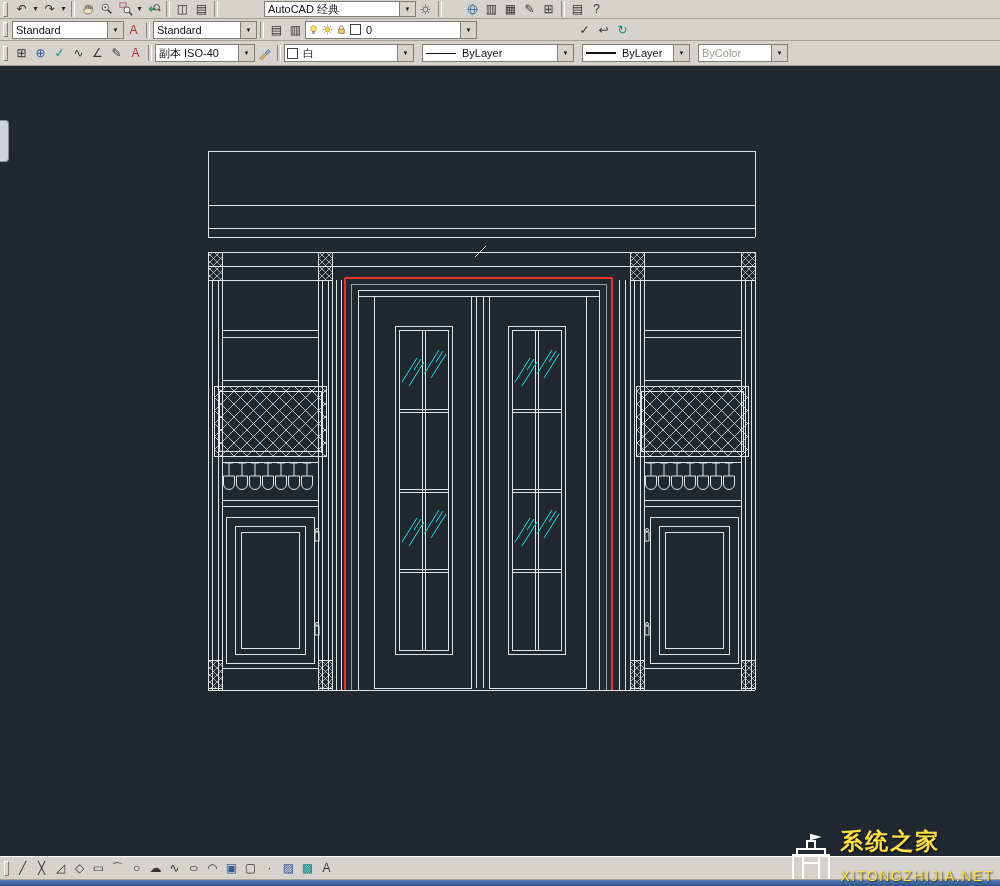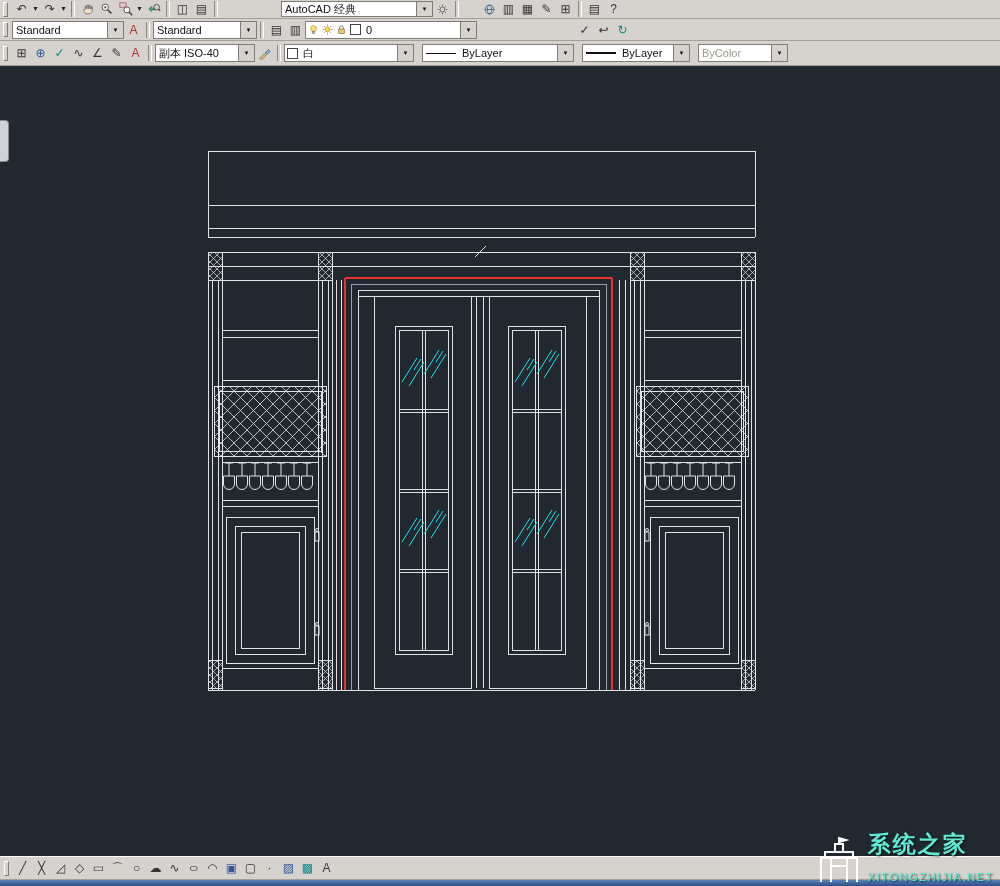--- a/index.html
+++ b/index.html
@@ -30,26 +30,26 @@
   .teal{color:#0a8a8a}
   .blue{color:#33569a}
   .red{color:#a33}
   .ellipse{transform:scaleX(1.4)}
   #canvas{position:relative;width:1000px;height:790px;background:#212830}
   #left-grip-tab{position:absolute;left:0;top:54px;width:8px;height:40px;
                  background:#cfd2d6;border:1px solid #8b8f94;border-left:none;border-radius:0 4px 4px 0}
   #bottombar{height:24px;background:#d6d3ce;display:flex;align-items:center;padding:0 3px;
              border-top:1px solid #fff;box-sizing:border-box}
   #cmdstrip{height:6px;background:linear-gradient(#5a82b8,#2c4f86)}
-  #watermark{position:absolute;right:6px;bottom:2px;display:flex;align-items:flex-end;gap:7px;
-             color:#5eead4;z-index:9;pointer-events:none;
+  #watermark{position:absolute;right:6px;bottom:2px;display:flex;align-items:center;gap:7px;
+             color:#fde047;z-index:9;pointer-events:none;
              text-shadow:1px 1px 2px rgba(0,0,0,.75)}
   .wm-text{display:flex;flex-direction:column;align-items:flex-start;line-height:1.05}
   .wm-title{font-size:23px;font-weight:bold;letter-spacing:2px}
-  .wm-sub{font-size:11px;letter-spacing:1.6px;margin-top:16px}
+  .wm-sub{font-size:14px;letter-spacing:1.6px;margin-top:16px}
   svg{display:block}
   .tbtn svg{display:inline-block}
 </style>
 </head>
 <body>
 
 <div class="toolbar" id="row1">
   <span class="grip"></span>
   <span class="tbtn">↶</span>
   <span class="tbtn dd"></span>
@@ -80,21 +80,21 @@
       <svg viewBox="0 0 16 16" width="14" height="14">
         <path d="M2 8l3-3v2h4v2H5v2z" fill="#4a7" stroke="#265" stroke-width=".6"></path>
         <circle cx="11" cy="6" r="3.2" fill="none" stroke="#444"></circle>
         <path d="M13.3 8.3 15 10" stroke="#444" stroke-width="1.6"></path>
       </svg>
     </span>
   <span class="sep"></span>
   <span class="tbtn">◫</span>
   <span class="tbtn">▤</span>
   <span class="sep"></span>
-  <div class="combo" style="width:152px;height:16px;margin-left:60px">
+  <div class="combo" style="width:152px;height:16px;margin-left:43px">
     <span class="val">AutoCAD 经典</span>
     <span class="cbtn"></span>
   </div>
   <span class="tbtn">
       <svg viewBox="0 0 16 16" width="13" height="13">
         <circle cx="8" cy="8" r="3" fill="none" stroke="#555"></circle>
         <path d="M8 2v2M8 12v2M2 8h2M12 8h2M3.8 3.8l1.4 1.4M10.8 10.8l1.4 1.4M12.2 3.8l-1.4 1.4M5.2 10.8l-1.4 1.4" stroke="#555" fill="none"></path>
       </svg>
     </span>
   <span class="sep"></span>

